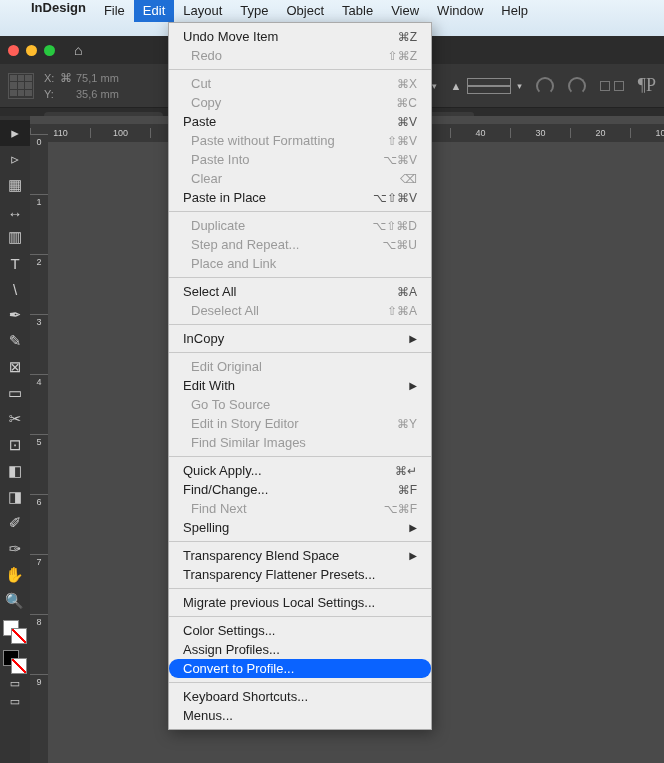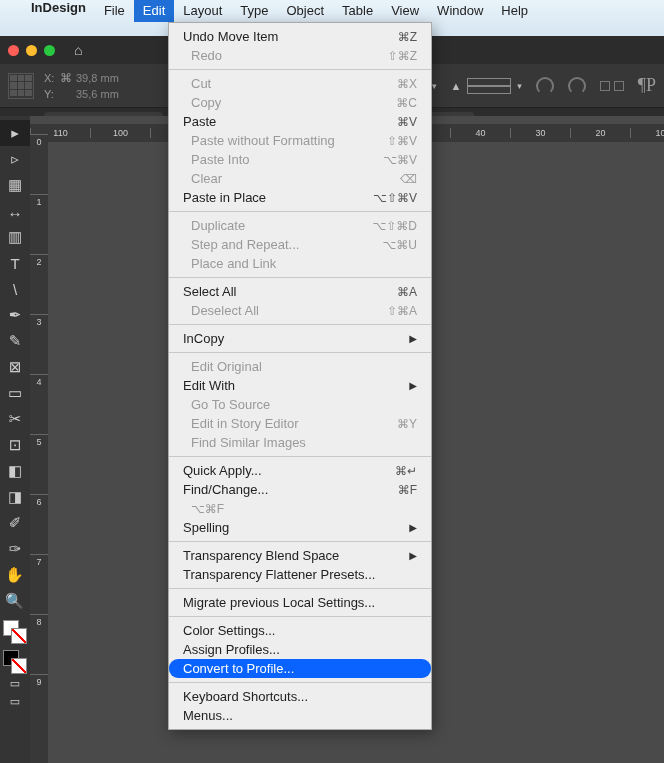--- a/index.html
+++ b/index.html
@@ -104,21 +104,21 @@
       <span></span>
       <span></span>
       <span></span>
       <span></span>
       <span></span>
   </div>
   <div class="coord">
     <div class="row">
         <span class="lbl">X:</span>
         <span class="chain">⌘</span>
-        <span class="val">39,8 mm</span>
+        <span class="val">75,1 mm</span>
       </div>
     <div class="row">
         <span class="lbl">Y:</span>
         <span class="chain" style="visibility:hidden">⌘</span>
         <span class="val">35,6 mm</span>
       </div>
   </div>
   <div class="rtools">
     <div class="dd">
         <span>▲</span>
@@ -293,20 +293,21 @@
     <div class="sep"></div>
     <div class="mi">
       <span class="lbl">Quick Apply...</span>
       <span class="sc">⌘↵</span>
     </div>
     <div class="mi">
       <span class="lbl">Find/Change...</span>
       <span class="sc">⌘F</span>
     </div>
     <div class="mi dis">
+      <span class="lbl">Find Next</span>
       <span class="sc">⌥⌘F</span>
     </div>
     <div class="mi">
       <span class="lbl">Spelling</span>
       <span class="sub">▶</span>
     </div>
     <div class="sep"></div>
     <div class="mi">
       <span class="lbl">Transparency Blend Space</span>
       <span class="sub">▶</span>

